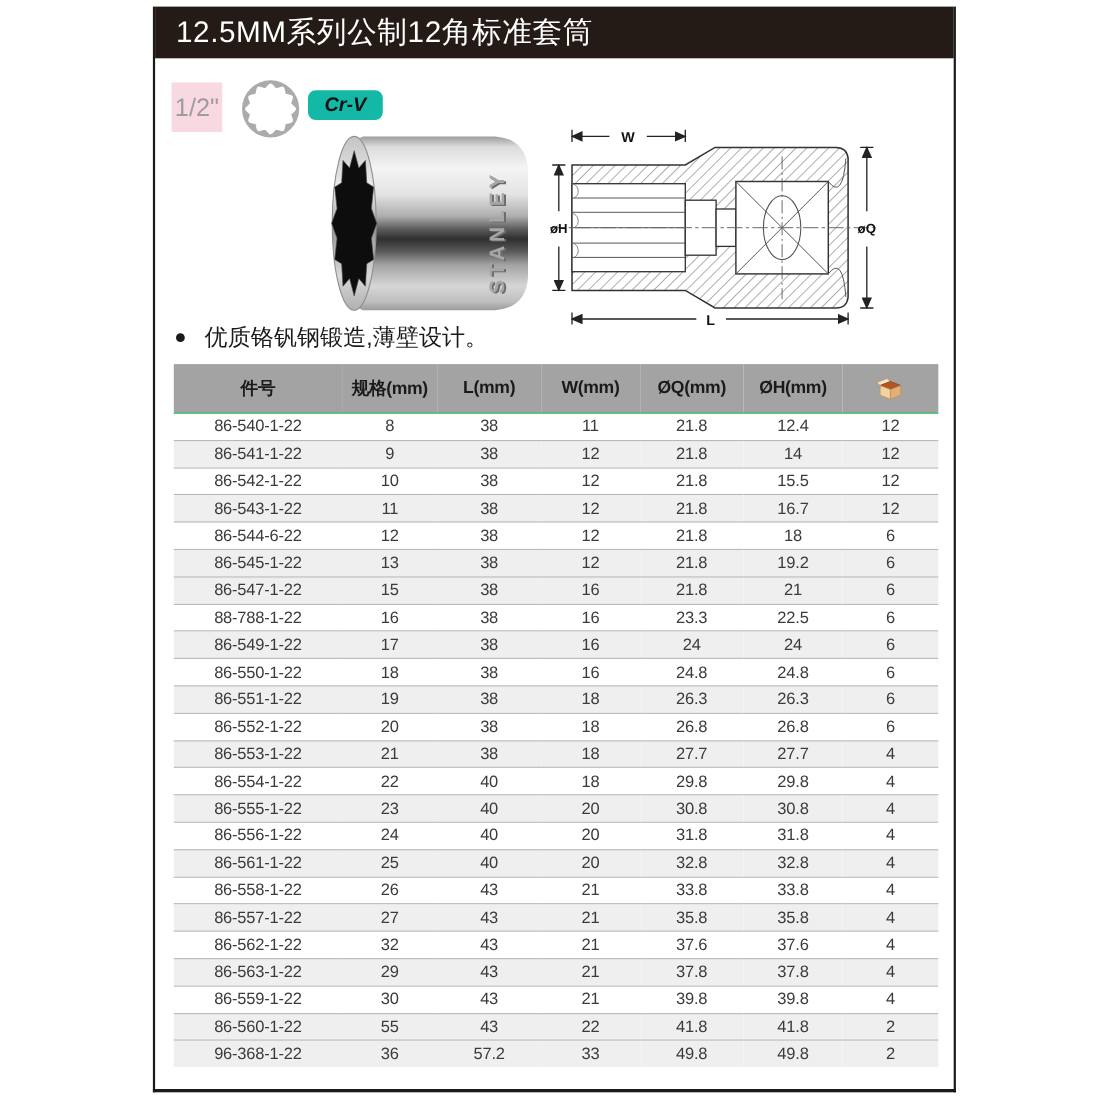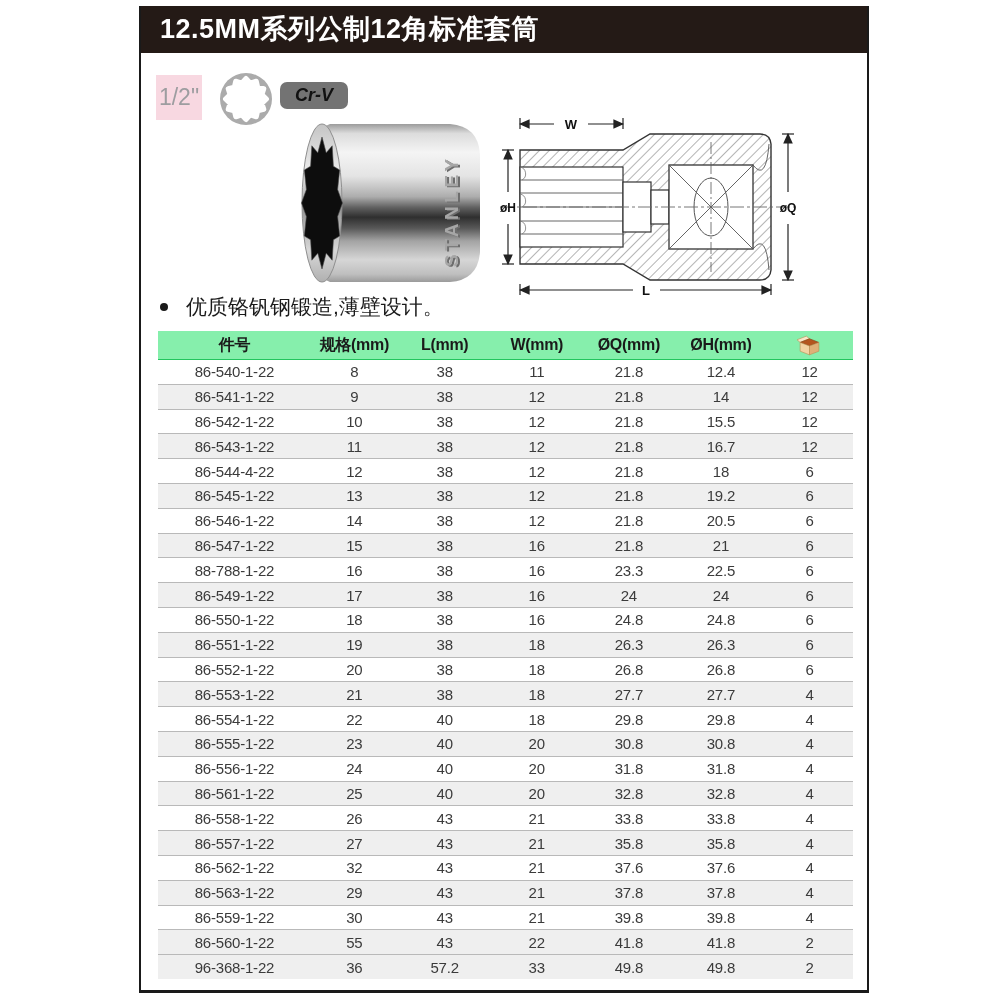--- a/index.html
+++ b/index.html
@@ -3,37 +3,37 @@
 <meta charset="utf-8">
 <style>
   html,body{margin:0;padding:0;}
   body{width:1000px;height:1000px;background:#fff;position:relative;
        font-family:"Liberation Sans","DejaVu Sans",sans-serif;color:#222;}
   .frame{position:absolute;left:139px;top:6px;width:730px;height:987px;
          border-left:2px solid #1a1a1a;border-right:2px solid #1a1a1a;
          border-bottom:3px solid #1a1a1a;box-sizing:border-box;position:absolute;}
   .header-bar{position:absolute;left:0;top:0;right:0;height:47px;background:#241a16;}
   .header-bar .title{display:block;line-height:47px;padding-left:19px;color:#fff;
-         font-size:27px;font-weight:700;letter-spacing:0.5px;white-space:nowrap;}
+         font-size:27px;font-weight:400;letter-spacing:0.5px;white-space:nowrap;}
   .badges{position:absolute;left:15px;top:63px;height:62px;}
   .drive-badge{position:absolute;left:0;top:6px;width:46px;height:45px;background:#f8d8e1;
          display:flex;align-items:center;justify-content:center;}
   .drive-badge span{font-size:23px;color:#9d9da0;}
   .ring-icon{position:absolute;left:60px;top:0;}
-  .crv-badge{position:absolute;left:124px;top:13px;width:68px;height:27px;background:#737373;
+  .crv-badge{position:absolute;left:124px;top:13px;width:68px;height:27px;background:#14b8a6;
          border-radius:7px;display:flex;align-items:center;justify-content:center;}
   .crv-badge span{font-size:18px;font-weight:700;font-style:italic;color:#111;letter-spacing:0;}
   .photo{position:absolute;left:131px;top:112px;width:220px;height:170px;}
   .drawing{position:absolute;left:357px;top:106px;width:300px;height:185px;}
   .bullet{position:absolute;left:19px;top:287px;font-size:21px;color:#1a1a1a;
          display:flex;align-items:center;gap:18px;}
   .bullet .dot{width:8px;height:8px;border-radius:50%;background:#1a1a1a;flex:0 0 auto;}
   table.spec{position:absolute;left:17px;top:325px;width:695px;border-collapse:collapse;
          table-layout:fixed;}
-  table.spec th{background:#86efac;height:28px;font-size:16px;font-weight:700;color:#1a1a1a;
+  table.spec th{background:#a3a3a3;height:44px;font-size:16px;font-weight:700;color:#1a1a1a;
          text-align:center;padding:0;letter-spacing:-0.3px;}
   table.spec td{height:23.8px;font-size:15px;color:#3b3b3b;text-align:center;padding:0;
          letter-spacing:-0.2px;border-top:1px solid #b9b9b9;}
   table.spec tbody tr:first-child td{border-top:1px solid #22c55e;}
   table.spec tr.alt td{background:#efefef;}
   .qty-th svg{vertical-align:middle;}
   text{font-family:"Liberation Sans","DejaVu Sans",sans-serif;}
 </style>
 </head>
 <body>
@@ -223,44 +223,35 @@
         <tr class="alt">
     <td>86-543-1-22</td>
     <td>11</td>
     <td>38</td>
     <td>12</td>
     <td>21.8</td>
     <td>16.7</td>
     <td>12</td>
   </tr>
         <tr>
-    <td>86-544-4-22</td>
+    <td>86-544-6-22</td>
     <td>12</td>
     <td>38</td>
     <td>12</td>
     <td>21.8</td>
     <td>18</td>
     <td>6</td>
   </tr>
         <tr class="alt">
     <td>86-545-1-22</td>
     <td>13</td>
     <td>38</td>
     <td>12</td>
     <td>21.8</td>
     <td>19.2</td>
-    <td>6</td>
-  </tr>
-        <tr>
-    <td>86-546-1-22</td>
-    <td>14</td>
-    <td>38</td>
-    <td>12</td>
-    <td>21.8</td>
-    <td>20.5</td>
     <td>6</td>
   </tr>
         <tr class="alt">
     <td>86-547-1-22</td>
     <td>15</td>
     <td>38</td>
     <td>16</td>
     <td>21.8</td>
     <td>21</td>
     <td>6</td>

